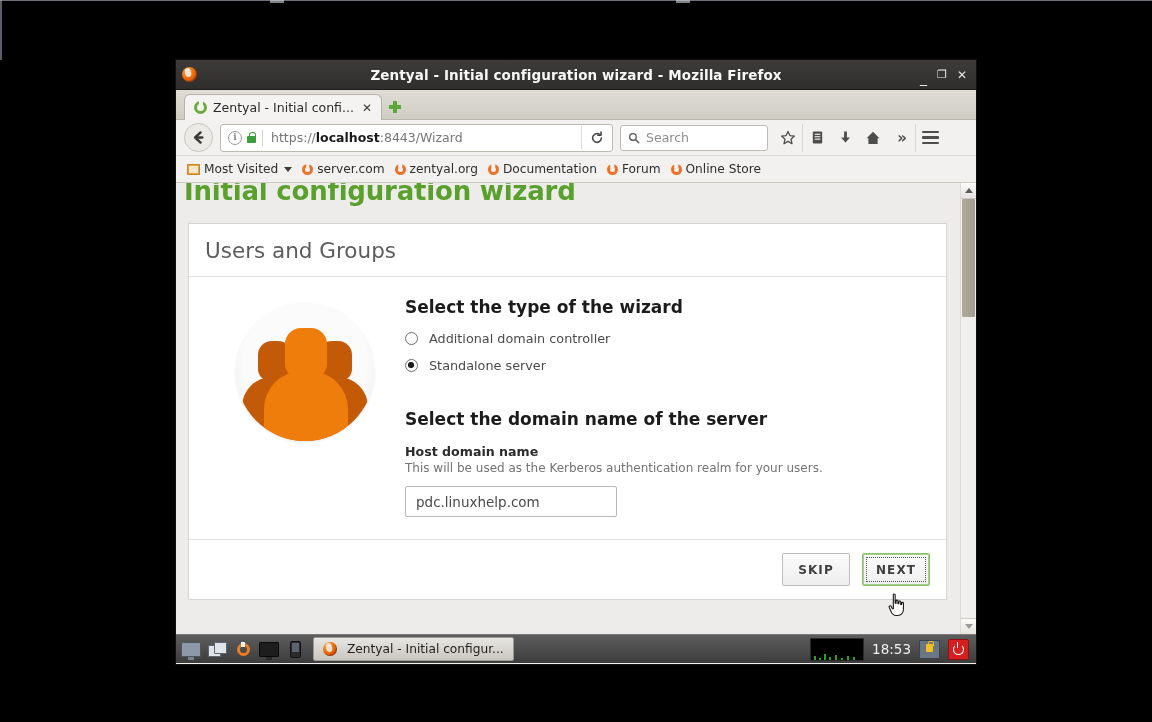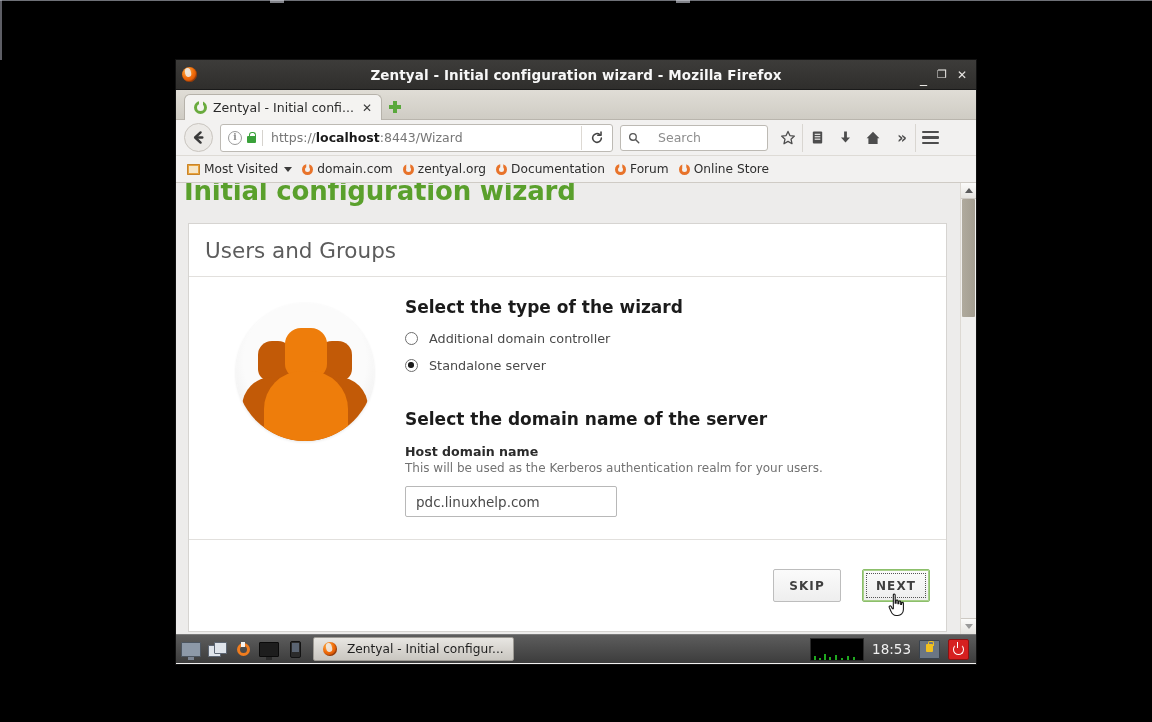--- a/index.html
+++ b/index.html
@@ -142,21 +142,21 @@
   }
   .url-text b { color:#1a1a1a; font-weight:bold;}
   .reload {
     margin-left:auto; width:30px; height:24px;
     display:flex;align-items:center;justify-content:center;
     border-left:1px solid #ddd9d3;
   }
   .searchbox {
     width:148px; height:26px; background:#fff;
     border:1px solid #bdbab4; border-radius:3px;
-    display:flex; align-items:center; gap:18px; padding:0 7px;
+    display:flex; align-items:center; gap:6px; padding:0 7px;
     margin-left:7px; box-sizing:border-box;
   }
   .search-ph { font-size:12.5px; color:#8d8d8d; font-family:"DejaVu Sans", sans-serif;}
   .navicons { display:flex; align-items:center; margin-left:6px; }
   .navicon { width:28px; height:28px; display:flex; align-items:center; justify-content:center; }
   .navicon.sep { border-left:1px solid #d9d6d1; }
   .chev { color:#4d4d4d; font-size:15px; font-weight:bold; letter-spacing:-2px;}
   .hamburger { width:17px; }
   .hamburger div { height:2.4px; background:#4d4d4d; margin:3px 0; border-radius:1px;}
 
@@ -253,21 +253,21 @@
   .field-help { font-size:12px; color:#737373; margin:0 0 11px 0; font-family:"DejaVu Sans", sans-serif;}
   .text-input {
     width:212px; height:31px; box-sizing:border-box;
     border:1px solid #b8b8b8; border-radius:2px; background:#fff;
     font-size:13.5px; color:#4a4a4a; padding:0 10px;
     font-family:"DejaVu Sans", sans-serif;
     outline:none;
   }
   .card-foot {
     border-top:1px solid #e2e0dd;
-    padding:29px 16px; display:flex; justify-content:flex-end; gap:21px;
+    padding:13px 16px; display:flex; justify-content:flex-end; gap:12px;
     align-items:center;
   }
   .btn {
     min-width:68px; height:33px; box-sizing:border-box;
     background: linear-gradient(#fbfbfb, #eeeeee);
     border:1px solid #bdbdbd; border-radius:2px;
     font-size:12px; font-weight:bold; letter-spacing:1.1px;
     color:#3f3f3f; font-family:"DejaVu Sans", sans-serif;
     display:flex;align-items:center;justify-content:center;
     cursor:default;
@@ -470,21 +470,21 @@
     </div>
 
     <div class="bmbar">
       <div class="bm">
         <span class="folder-ico"></span>
         <span class="bm-label">Most Visited</span>
         <span class="caret-dn"></span>
       </div>
       <div class="bm">
         <span class="zen-sm"></span>
-        <span class="bm-label">domain.com</span>
+        <span class="bm-label">server.com</span>
       </div>
       <div class="bm">
         <span class="zen-sm"></span>
         <span class="bm-label">zentyal.org</span>
       </div>
       <div class="bm">
         <span class="zen-sm"></span>
         <span class="bm-label">Documentation</span>
       </div>
       <div class="bm">

